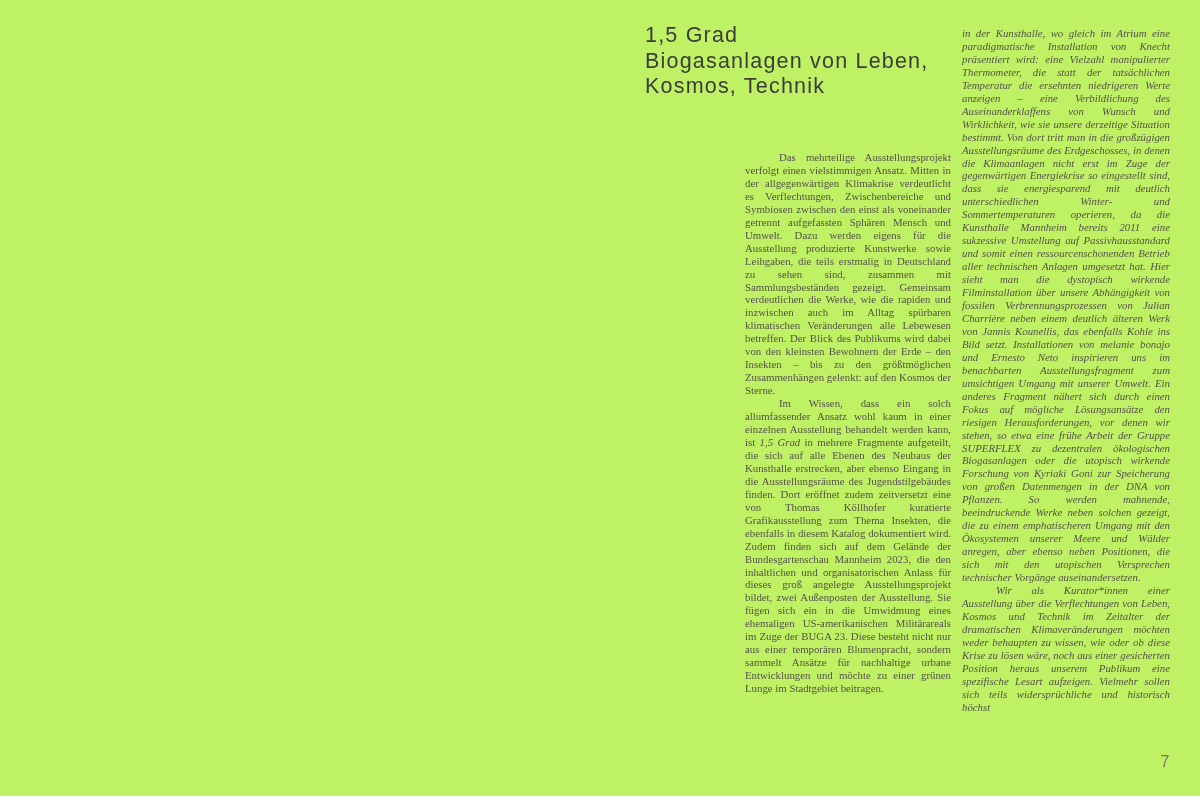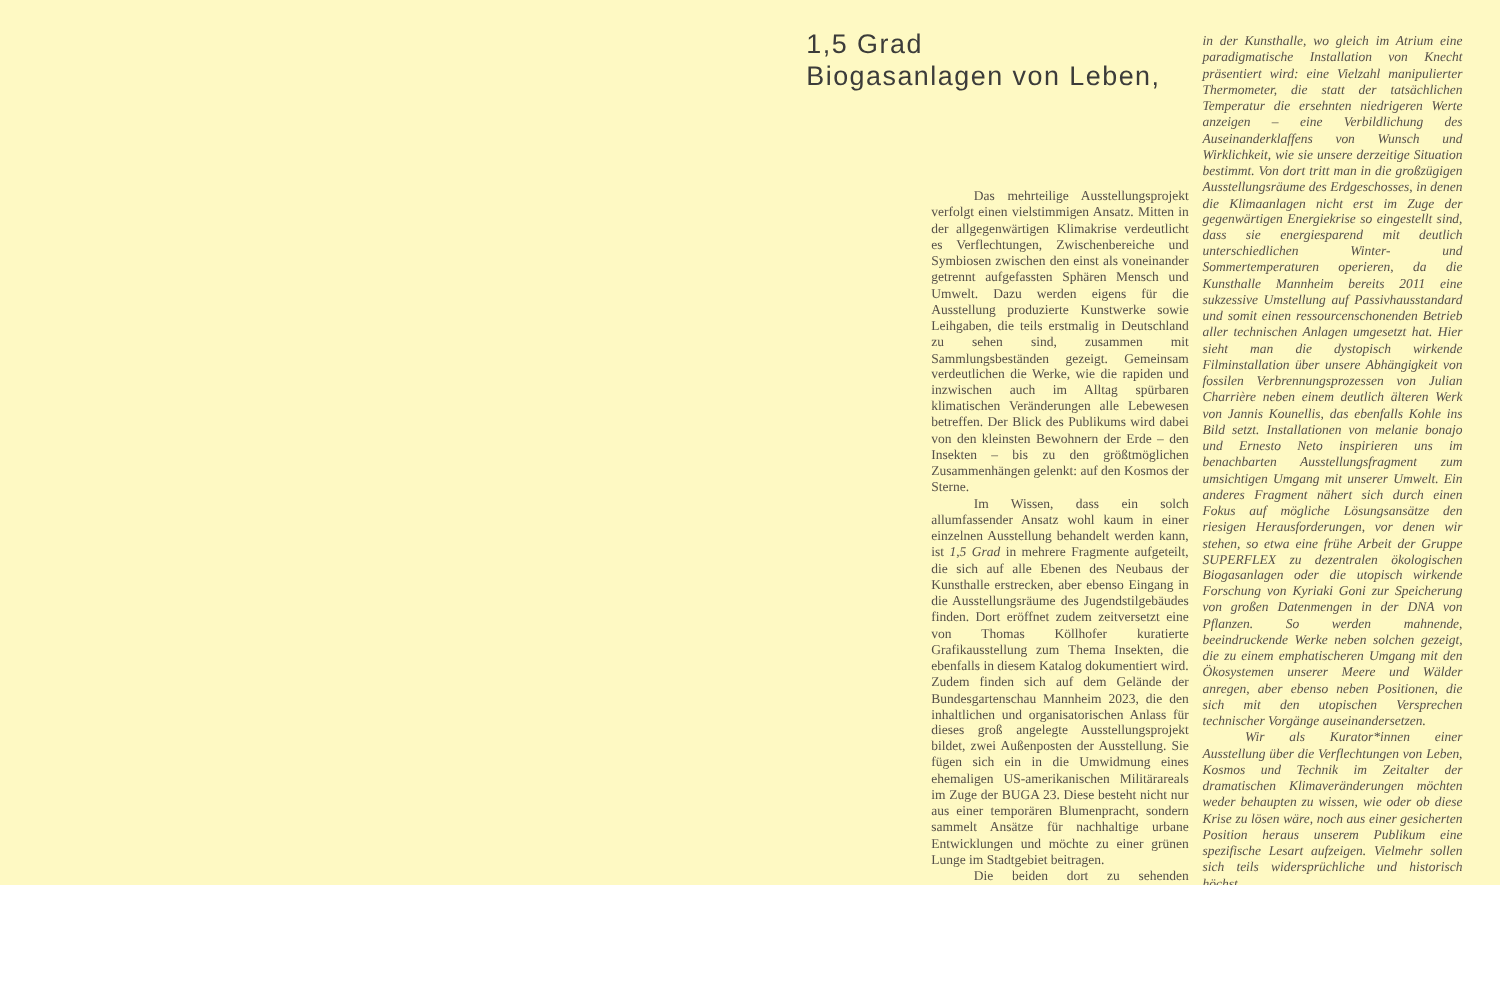--- a/index.html
+++ b/index.html
@@ -3,22 +3,22 @@
 <meta charset="utf-8">
 <style>
   html, body {
     margin: 0;
     padding: 0;
     background: #ffffff;
   }
   .page {
     position: relative;
     width: 1200px;
-    height: 708px;
-    background: #fef9c3;
+    height: 796px;
+    background: #bef264;
     overflow: hidden;
   }
   .title-block {
     position: absolute;
     left: 645px;
     top: 23px;
     width: 330px;
     font-family: "Liberation Sans", sans-serif;
     font-weight: 400;
     font-size: 21.5px;
@@ -68,26 +68,26 @@
   }
 </style>
 </head>
 <body>
 
 <div class="page">
 
   <div class="title-block">
     <div class="title-line">1,5 Grad</div>
     <div class="title-line">Biogasanlagen von Leben,</div>
+    <div class="title-line">Kosmos, Technik</div>
   </div>
 
   <div class="text-column col-1">
       <p class="para indent"><span>Das mehrteilige Ausstellungsprojekt verfolgt einen vielstimmigen Ansatz. Mitten in der allgegenwärtigen Klimakrise verdeutlicht es Verflechtungen, Zwischenbereiche und Symbiosen zwischen den einst als voneinander getrennt aufgefassten Sphären Mensch und Umwelt. Dazu werden eigens für die Ausstellung produzierte Kunstwerke sowie Leihgaben, die teils erstmalig in Deutschland zu sehen sind, zusammen mit Sammlungsbeständen gezeigt. Gemeinsam verdeutlichen die Werke, wie die rapiden und inzwischen auch im Alltag spürbaren klimatischen Veränderungen alle Lebewesen betreffen. Der Blick des Publikums wird dabei von den kleinsten Bewohnern der Erde – den Insekten – bis zu den größtmöglichen Zusammenhängen gelenkt: auf den Kosmos der Sterne.</span></p>
       <p class="para indent"><span>Im Wissen, dass ein solch allumfassender Ansatz wohl kaum in einer einzelnen Ausstellung behandelt werden kann, ist </span><span class="em">1,5 Grad</span><span> in mehrere Fragmente aufgeteilt, die sich auf alle Ebenen des Neubaus der Kunsthalle erstrecken, aber ebenso Eingang in die Ausstellungsräume des Jugendstilgebäudes finden. Dort eröffnet zudem zeitversetzt eine von Thomas Köllhofer kuratierte Grafikausstellung zum Thema Insekten, die ebenfalls in diesem Katalog dokumentiert wird. Zudem finden sich auf dem Gelände der Bundesgartenschau Mannheim 2023, die den inhaltlichen und organisatorischen Anlass für dieses groß angelegte Ausstellungsprojekt bildet, zwei Außenposten der Ausstellung. Sie fügen sich ein in die Umwidmung eines ehemaligen US-amerikanischen Militärareals im Zuge der BUGA 23. Diese besteht nicht nur aus einer temporären Blumenpracht, sondern sammelt Ansätze für nachhaltige urbane Entwicklungen und möchte zu einer grünen Lunge im Stadtgebiet beitragen.</span></p>
-      <p class="para indent"><span>Die beiden dort zu sehenden Installationen von Olaf Holzapfel und Fabian Knecht bilden eine Brücke zur Ausstellung</span></p>
     </div>
 
   <div class="text-column col-2">
       <p class="para"><span>in der Kunsthalle, wo gleich im Atrium eine paradigmatische Installation von Knecht präsentiert wird: eine Vielzahl manipulierter Thermometer, die statt der tatsächlichen Temperatur die ersehnten niedrigeren Werte anzeigen – eine Verbildlichung des Auseinanderklaffens von Wunsch und Wirklichkeit, wie sie unsere derzeitige Situation bestimmt. Von dort tritt man in die großzügigen Ausstellungsräume des Erdgeschosses, in denen die Klimaanlagen nicht erst im Zuge der gegenwärtigen Energiekrise so eingestellt sind, dass sie energiesparend mit deutlich unterschiedlichen Winter- und Sommertemperaturen operieren, da die Kunsthalle Mannheim bereits 2011 eine sukzessive Umstellung auf Passivhausstandard und somit einen ressourcenschonenden Betrieb aller technischen Anlagen umgesetzt hat. Hier sieht man die dystopisch wirkende Filminstallation über unsere Abhängigkeit von fossilen Verbrennungsprozessen von Julian Charrière neben einem deutlich älteren Werk von Jannis Kounellis, das ebenfalls Kohle ins Bild setzt. Installationen von melanie bonajo und Ernesto Neto inspirieren uns im benachbarten Ausstellungsfragment zum umsichtigen Umgang mit unserer Umwelt. Ein anderes Fragment nähert sich durch einen Fokus auf mögliche Lösungsansätze den riesigen Herausforderungen, vor denen wir stehen, so etwa eine frühe Arbeit der Gruppe SUPERFLEX zu dezentralen ökologischen Biogasanlagen oder die utopisch wirkende Forschung von Kyriaki Goni zur Speicherung von großen Datenmengen in der DNA von Pflanzen. So werden mahnende, beeindruckende Werke neben solchen gezeigt, die zu einem emphatischeren Umgang mit den Ökosystemen unserer Meere und Wälder anregen, aber ebenso neben Positionen, die sich mit den utopischen Versprechen technischer Vorgänge auseinandersetzen.</span></p>
       <p class="para indent"><span>Wir als Kurator*innen einer Ausstellung über die Verflechtungen von Leben, Kosmos und Technik im Zeitalter der dramatischen Klimaveränderungen möchten weder behaupten zu wissen, wie oder ob diese Krise zu lösen wäre, noch aus einer gesicherten Position heraus unserem Publikum eine spezifische Lesart aufzeigen. Vielmehr sollen sich teils widersprüchliche und historisch höchst</span></p>
     </div>
 
   <div class="page-number">7</div>
 
 </div>

